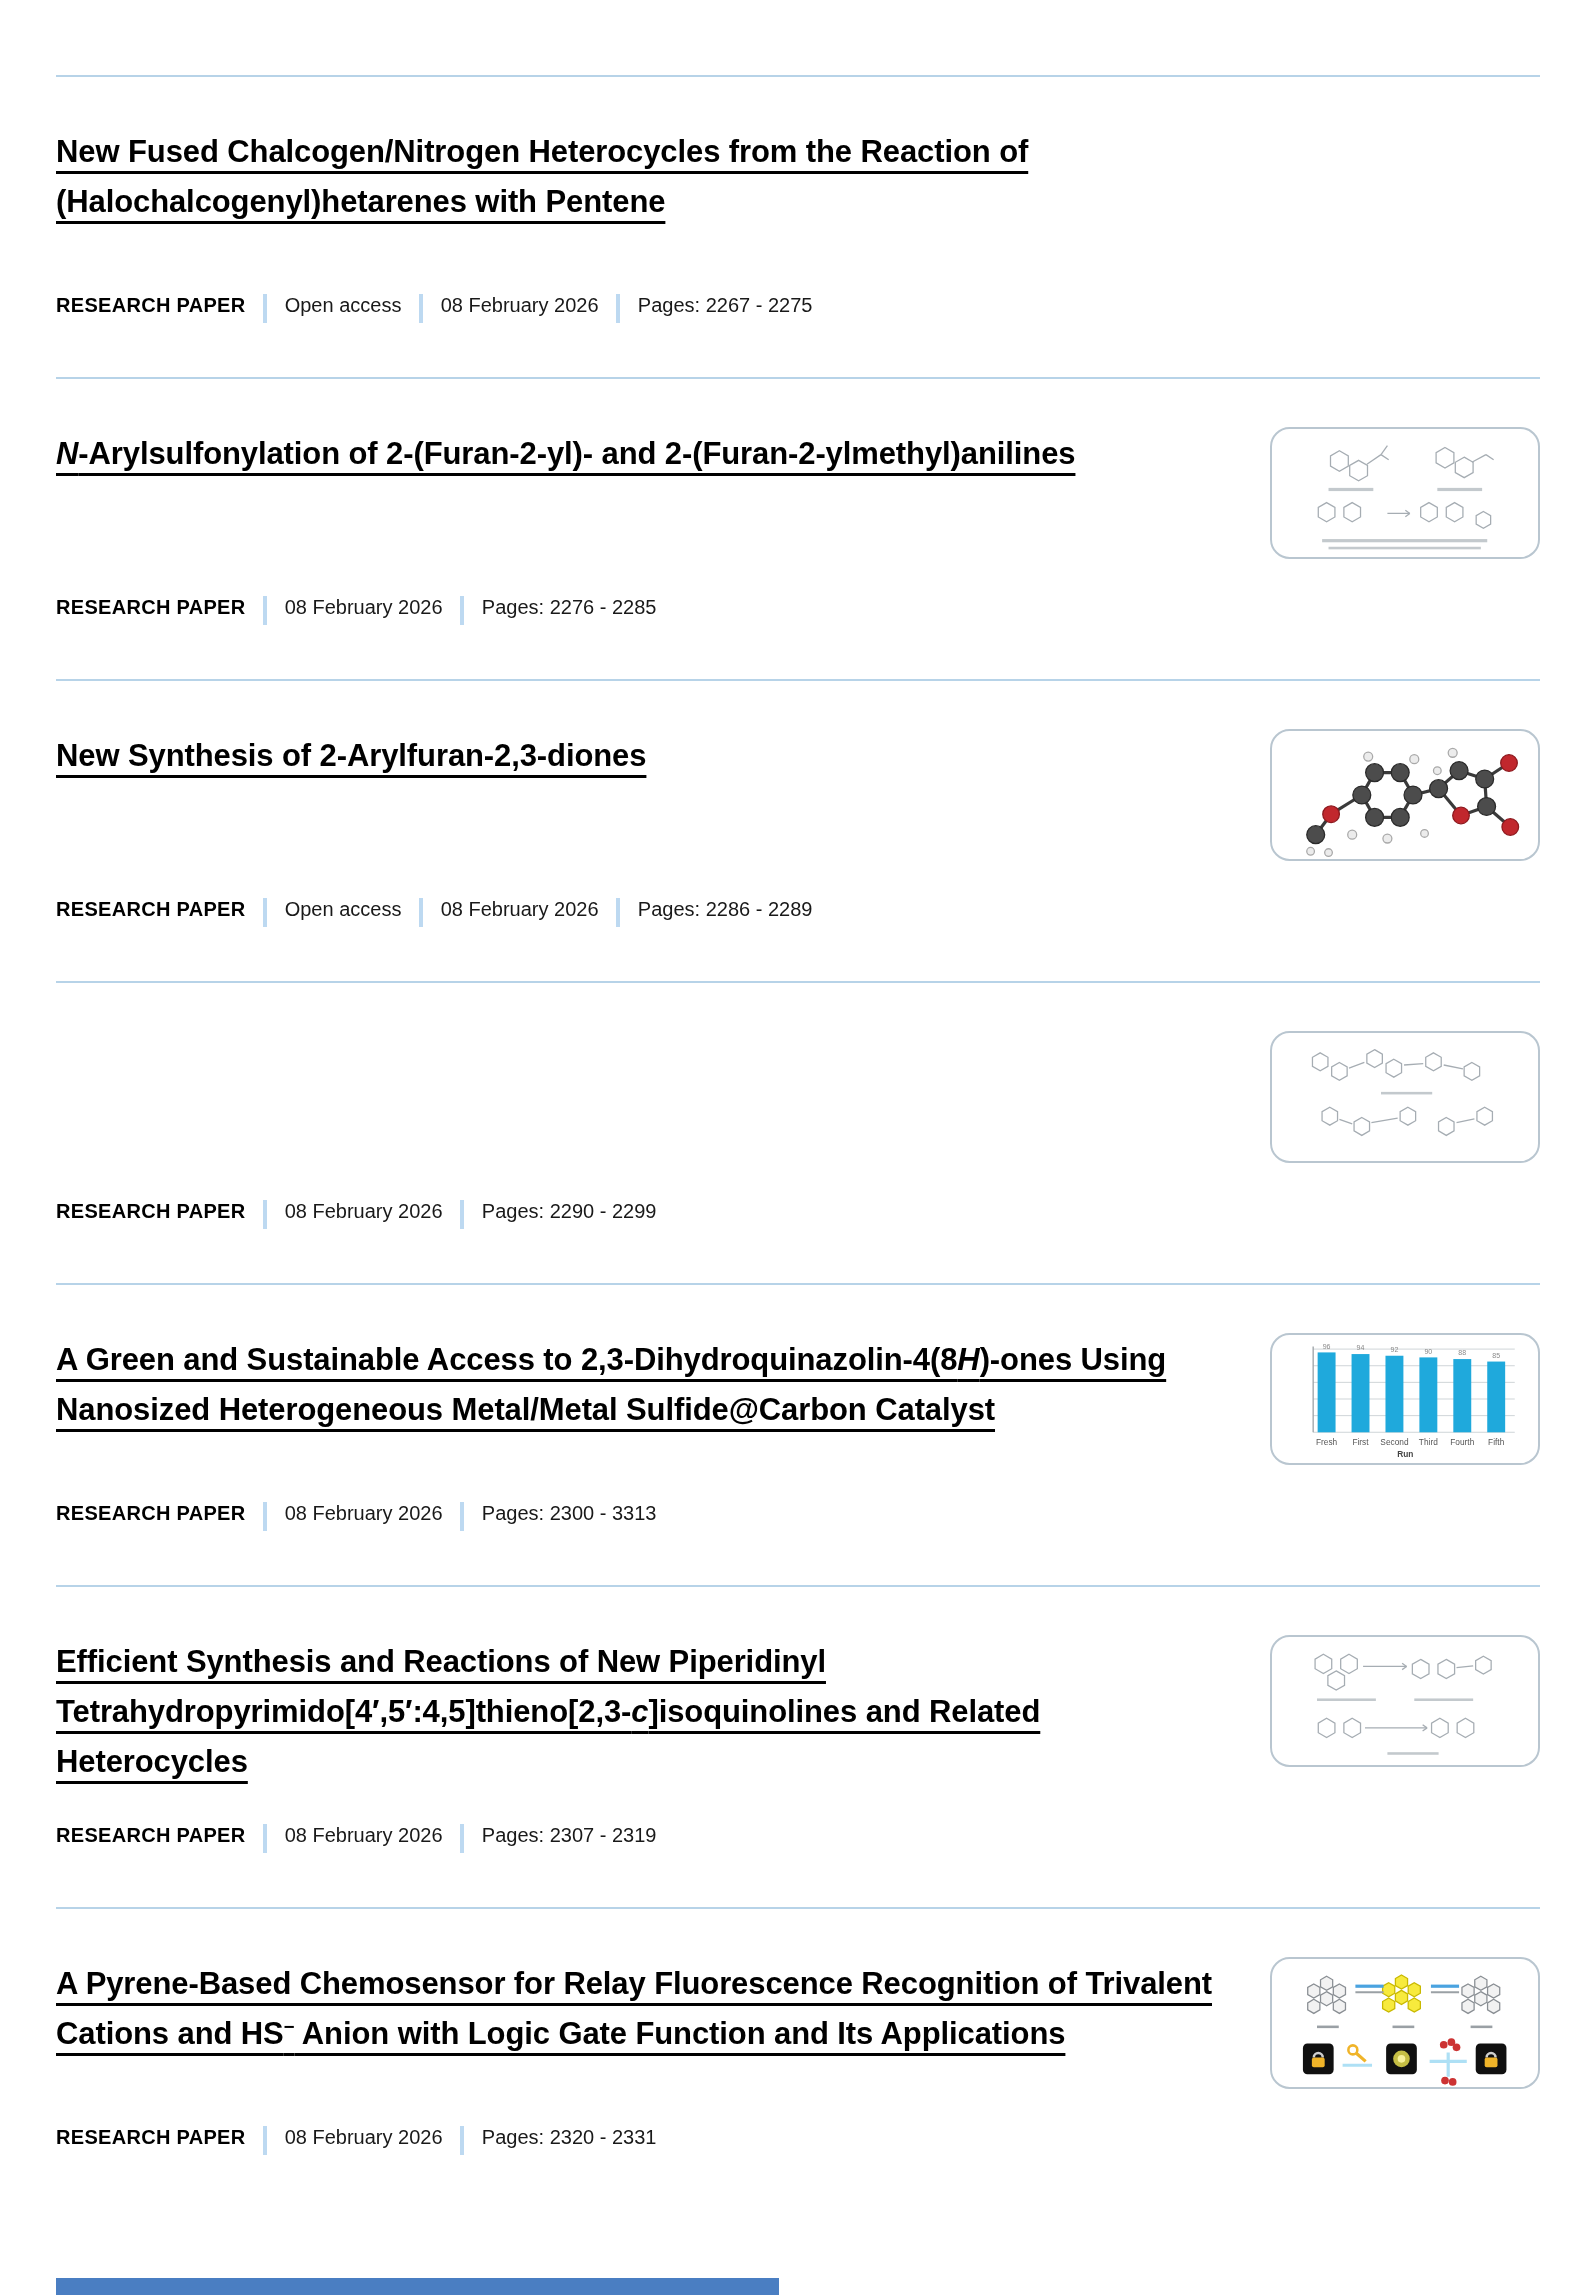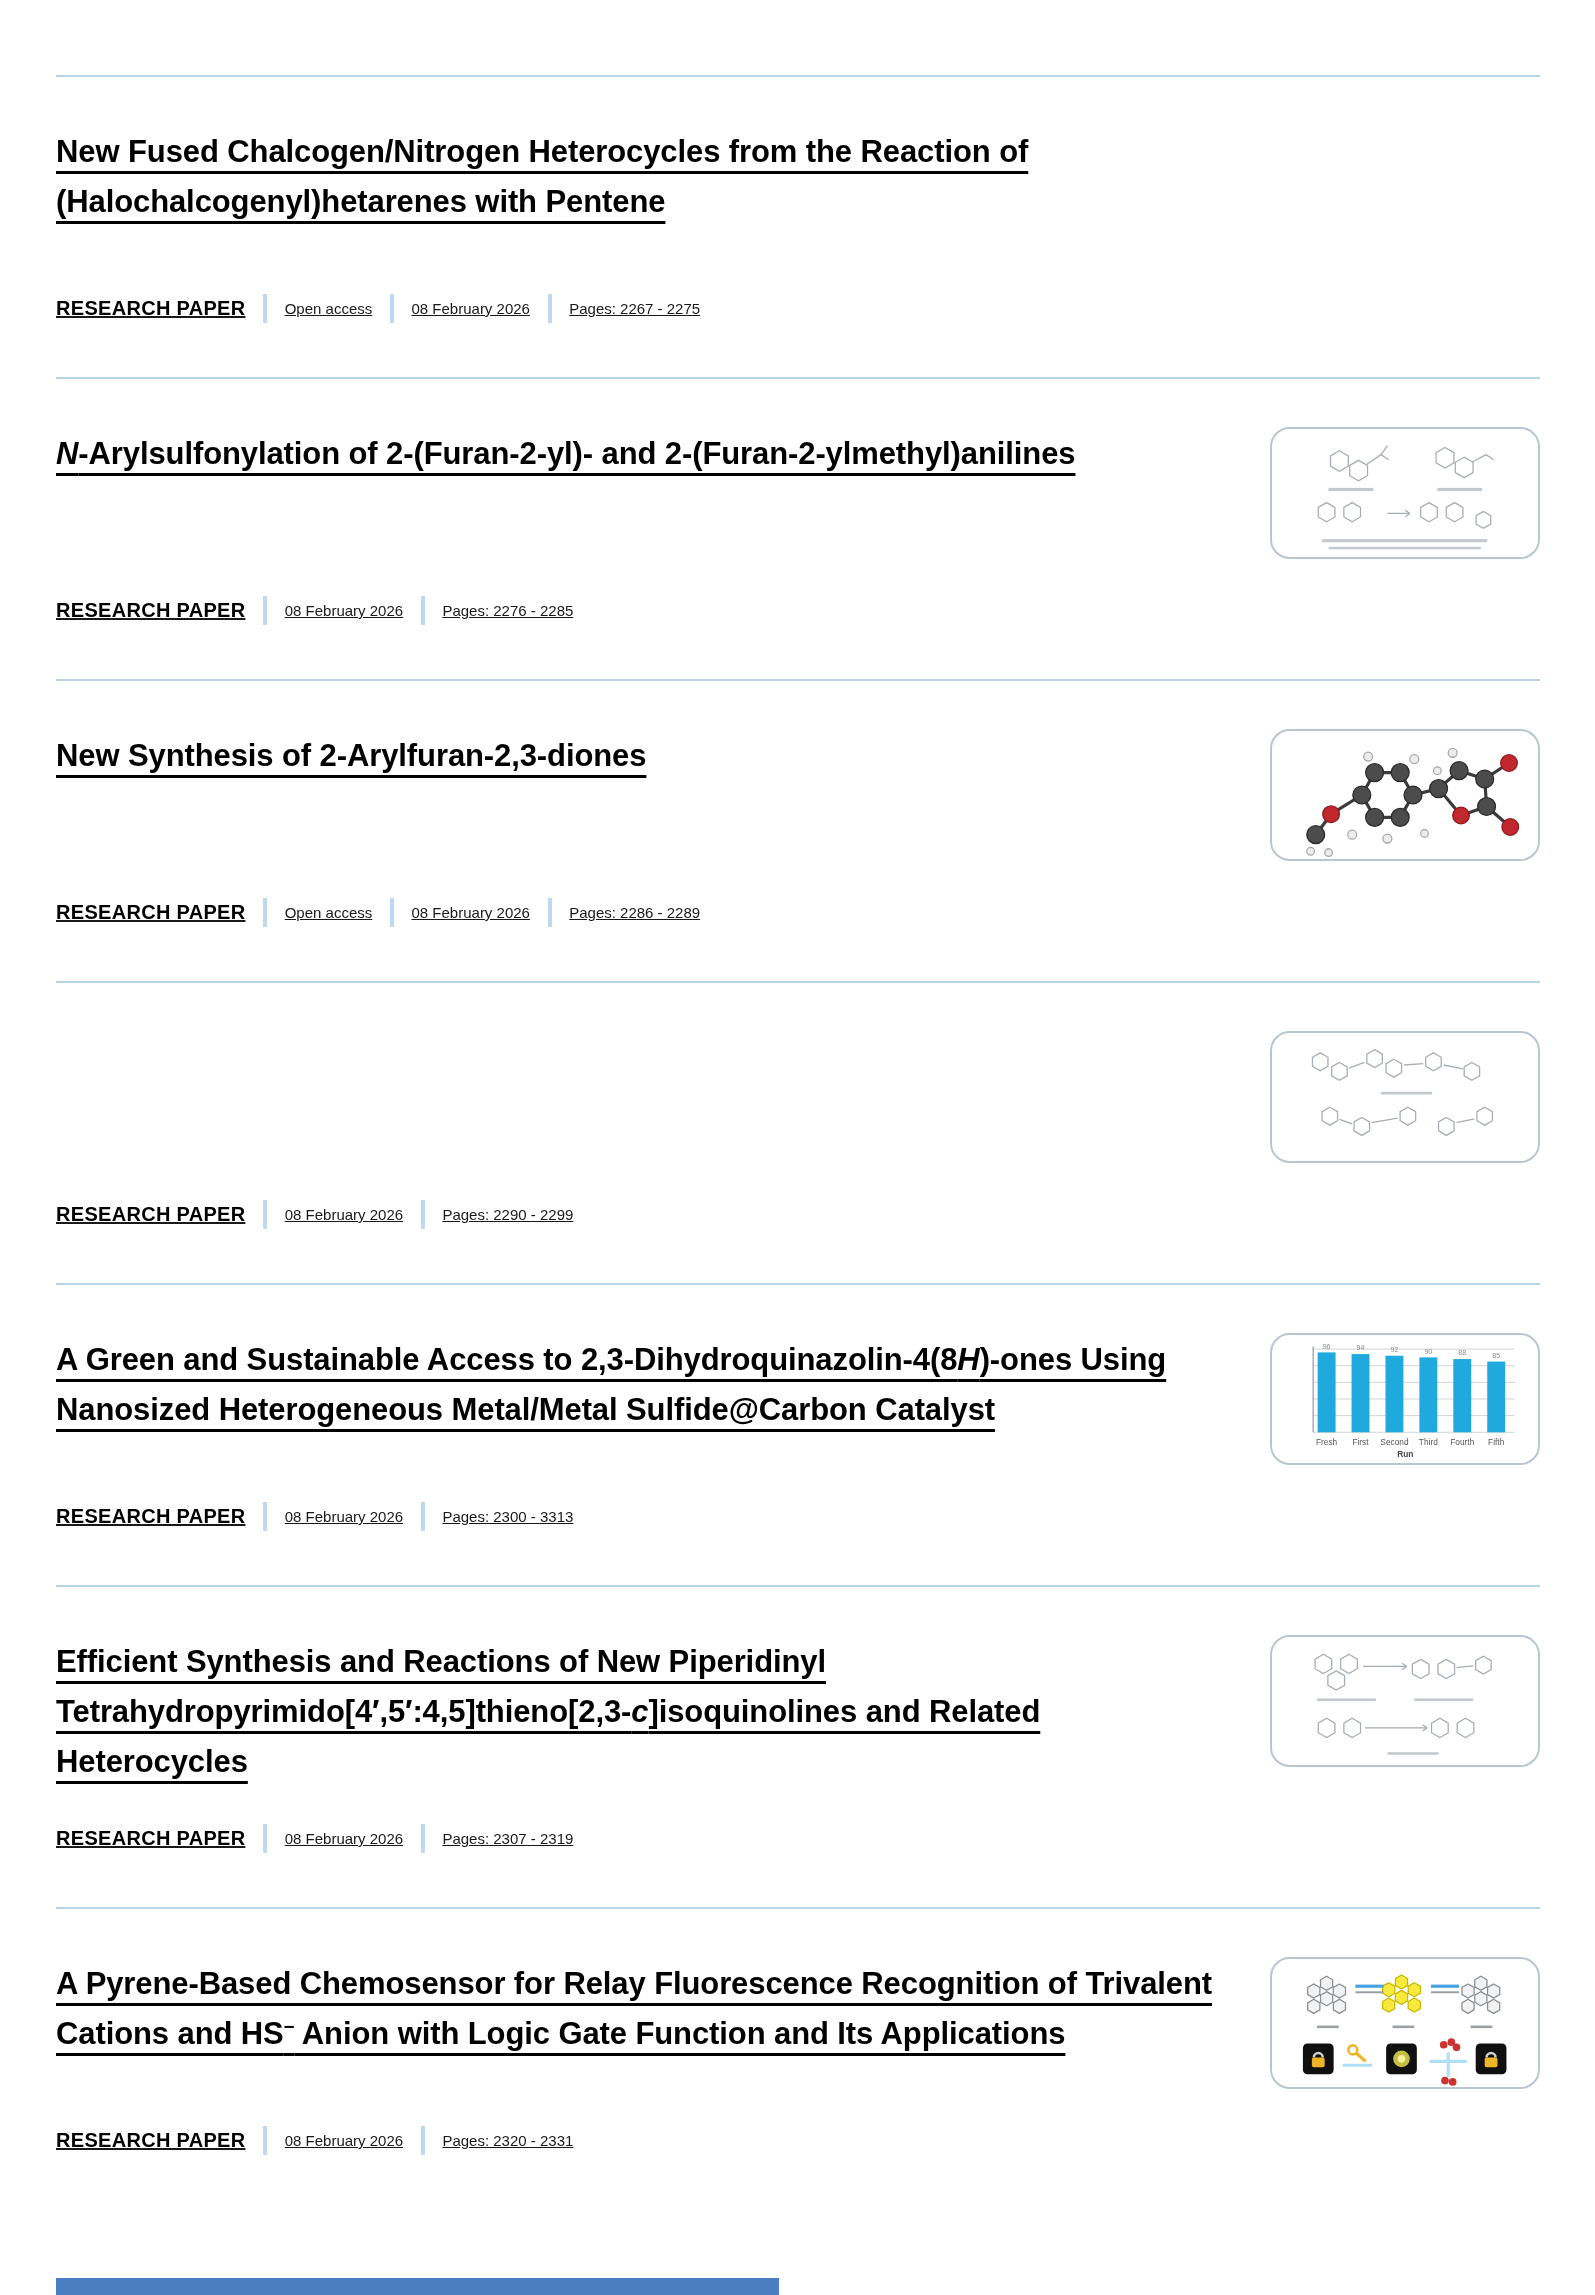--- a/index.html
+++ b/index.html
@@ -20,23 +20,23 @@
   .row{display:flex;align-items:flex-start;min-height:300px;}
   .main{flex:1 1 auto;display:flex;flex-direction:column;align-self:stretch;padding-bottom:54px;min-width:0;}
   h2.title{margin:50px 0 37px 0;max-width:1191px;}
   h2.title a{
     color:var(--title);font-weight:bold;font-size:31px;line-height:50px;
     letter-spacing:-0.1px;text-decoration:underline;
     text-decoration-thickness:3.3px;text-underline-offset:8.5px;cursor:pointer;
   }
   h2.title a i{font-style:italic;}
   h2.title a sup{font-size:60%;vertical-align:super;line-height:0;}
-  .meta{margin-top:auto;display:flex;align-items:center;white-space:nowrap;text-decoration:underline;}
+  .meta{margin-top:auto;display:flex;white-space:nowrap;}
   .meta .category{font-weight:bold;font-size:20px;letter-spacing:0.3px;color:#000;}
-  .meta .item{font-size:15px;color:var(--meta);}
+  .meta .item{font-size:20px;color:var(--meta);}
   .meta .sep{width:3.9px;height:29px;background:var(--sep);margin:0 17.7px;flex:none;}
   .thumb{
     flex:none;width:270px;height:132px;margin-top:48px;margin-left:39px;
     border:2px solid var(--thumb-border);border-radius:19.6px;background:#fff;overflow:hidden;
   }
   .thumb svg{display:block;width:100%;height:100%;}
   .footer-bar{
     position:absolute;left:56px;bottom:0;width:723px;height:17px;background:var(--footer);
   }
 </style>

